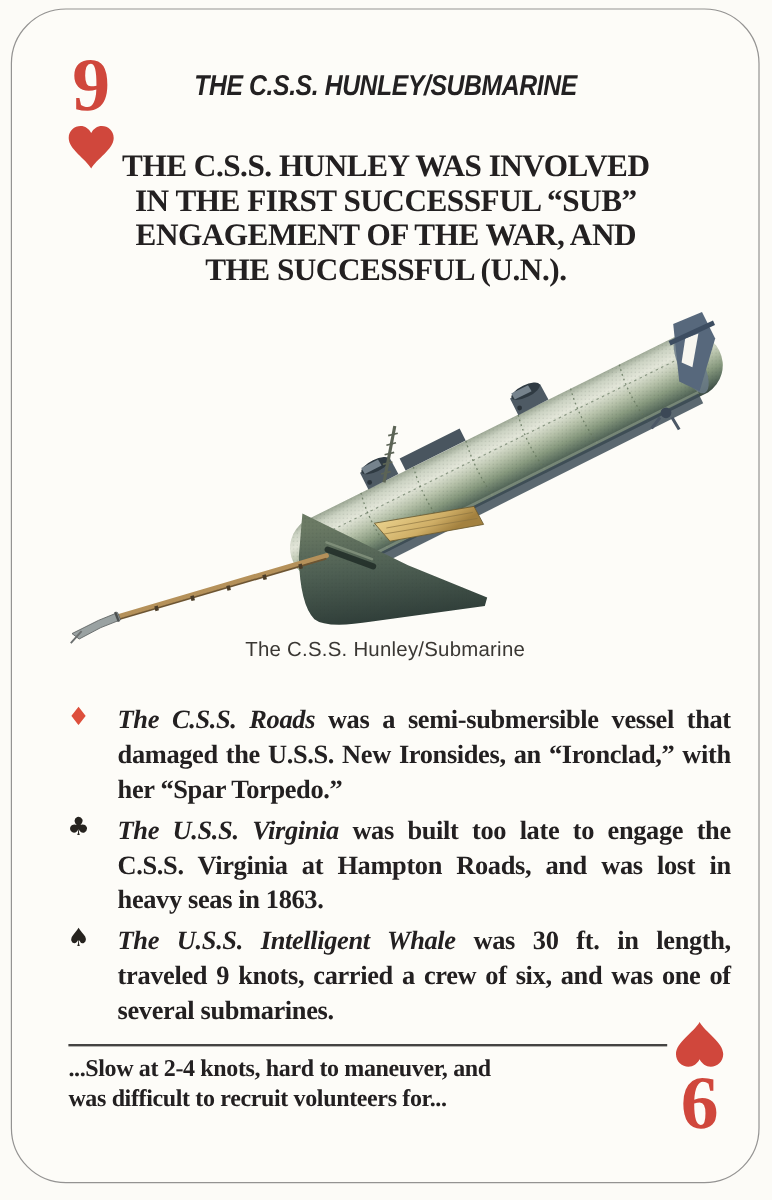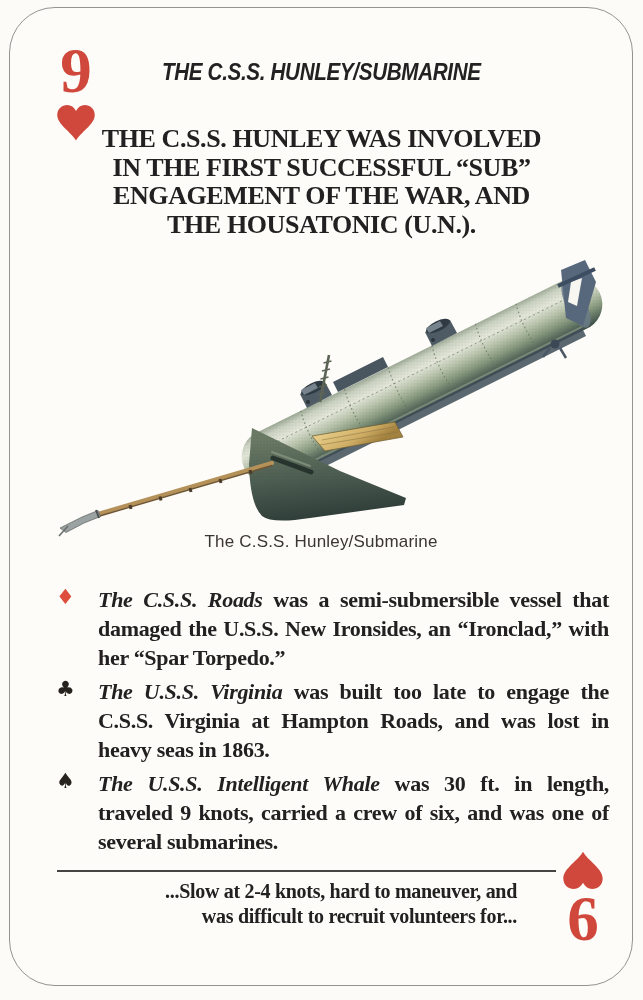--- a/index.html
+++ b/index.html
@@ -57,21 +57,20 @@
     position:absolute;left:0;top:2px;font-size:21px;line-height:1;
     font-family:"DejaVu Sans",sans-serif;
   }
   .fact i{font-style:italic;}
   
   .divider{position:absolute;left:47px;top:862px;width:499px;height:2px;background:#454443;}
   .note{
     position:absolute;left:47px;top:871px;width:460px;
     font-weight:700;font-size:20px;line-height:24.6px;color:#232021;
     letter-spacing:-0.3px;
-    text-align:right;
   }
 </style>
 </head>
 <body>
 
 <div class="card">
 
   <div class="index index-top">
     <span class="rank" style="color: rgb(208, 71, 60);">9</span>
     <svg class="heart-svg" width="40" height="38" viewBox="0 0 32 30">
@@ -80,21 +79,21 @@
   </div>
 
   <div class="title">
     <span>THE C.S.S. HUNLEY/SUBMARINE</span>
   </div>
 
   <div class="headline">
     <div>THE C.S.S. HUNLEY WAS INVOLVED</div>
     <div>IN THE FIRST SUCCESSFUL “SUB”</div>
     <div>ENGAGEMENT OF THE WAR, AND</div>
-    <div>THE HOUSATONIC (U.N.).</div>
+    <div>THE SUCCESSFUL (U.N.).</div>
   </div>
 
   <svg class="illus" viewBox="0 0 643 300" xmlns="http://www.w3.org/2000/svg">
     <defs>
       <linearGradient id="hullGrad" gradientUnits="userSpaceOnUse" x1="244" y1="176" x2="268" y2="224">
         <stop offset="0" stop-color="#9ca794"></stop>
         <stop offset="0.13" stop-color="#ccd3c3"></stop>
         <stop offset="0.3" stop-color="#e3e6d9"></stop>
         <stop offset="0.52" stop-color="#b7c2aa"></stop>
         <stop offset="0.72" stop-color="#87997e"></stop>

